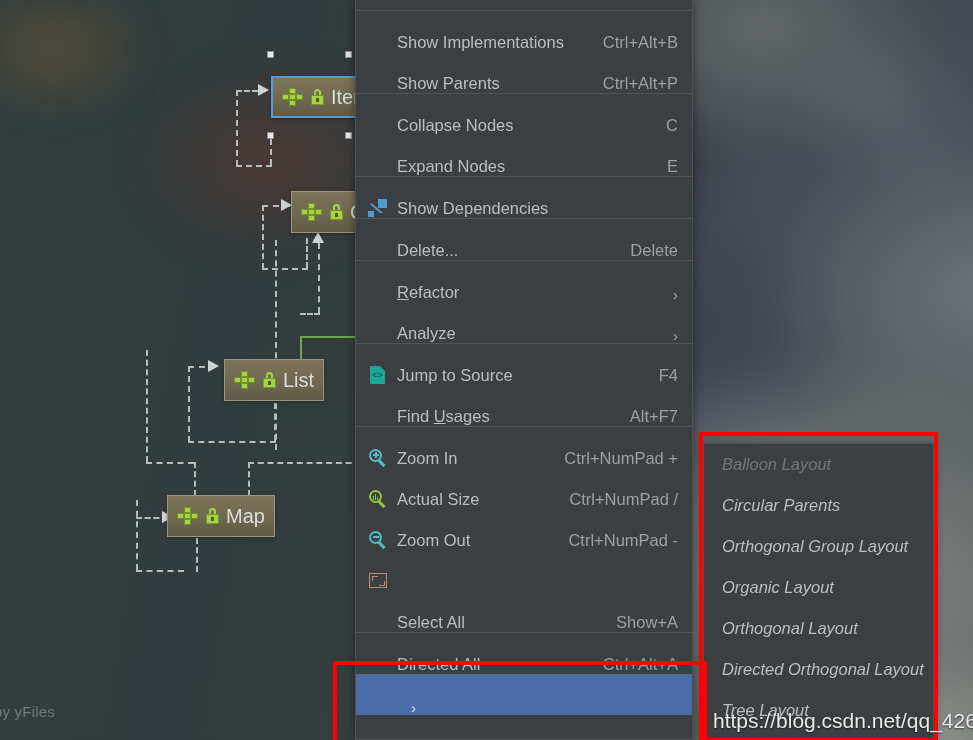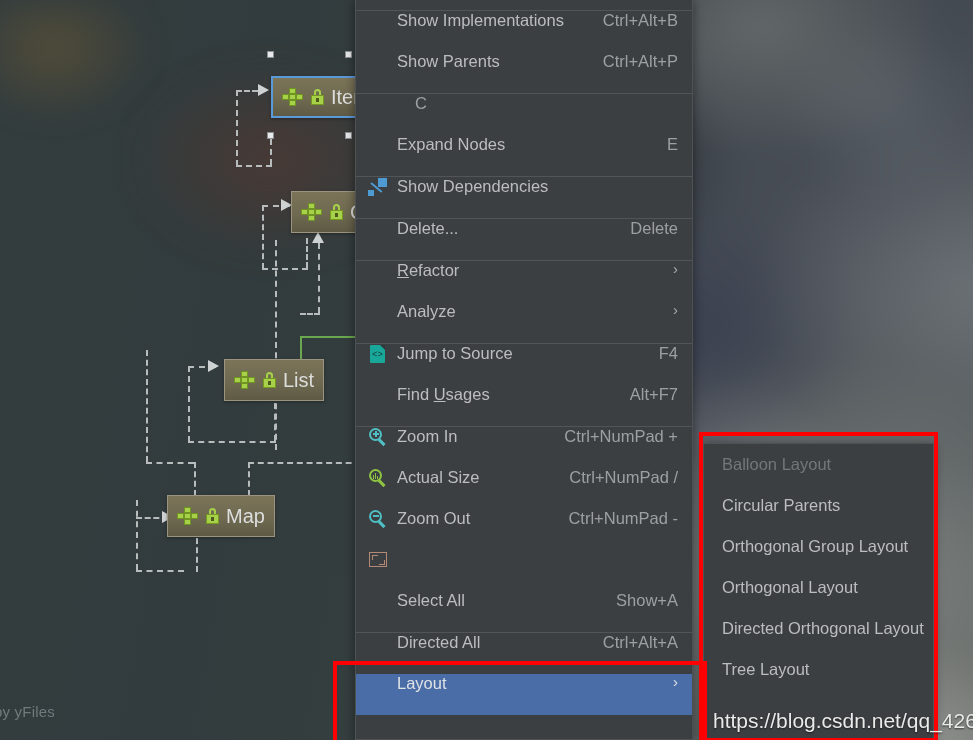--- a/index.html
+++ b/index.html
@@ -88,21 +88,21 @@
     color:#6f7a7c; font-size:15px; letter-spacing:.2px;
   }
 
   
   #ctxmenu {
     position:absolute; left:355px; top:-1px; width:338px; height:741px;
     background:#3c3f41; border:1px solid #4e5254;
     box-shadow:0 2px 10px rgba(0,0,0,.45);
   }
   .mi {
-    position:relative; height:41px; display:flex; align-items:flex-start;
+    position:relative; height:41px; display:flex; align-items:flex-end;
     padding:0 14px 0 12px; color:#bbbdbf; font-size:16.5px;
     white-space:nowrap;
   }
   .mi .ic { width:20px; height:20px; margin-right:9px; flex:0 0 auto; position:relative; }
   .mi .noic { width:20px; margin-right:9px; flex:0 0 auto; }
   .mi .txt { flex:1 1 auto; }
   .mi .txt u { text-decoration:underline; }
   .mi .ks { color:#9da0a2; font-size:16.5px; margin-left:18px; }
   .mi .chev {
     font-size:15px; color:#a9acae; margin-left:14px; line-height:1;
@@ -146,21 +146,21 @@
     border-right:1.6px solid #b38a78; border-bottom:1.6px solid #b38a78; }
 
   
   #submenu {
     position:absolute; left:703px; top:443px; width:231px; height:297px;
     background:#3c3f41; border:1px solid #4e5254;
     box-shadow:0 2px 10px rgba(0,0,0,.45);
   }
   .smi {
     height:41px; display:flex; align-items:center; padding:0 14px 0 18px;
-    color:#bbbdbf; font-size:16.5px; white-space:nowrap;
+    color:#bbbdbf; font-size:16.5px; white-space:nowrap;font-style:italic;
   }
   .smi.disabled { color:#73777a; }
 
   
   .redbox { position:absolute; border:4px solid #fe0000; pointer-events:none; }
   #redbox-layout { left:333px; top:661px; width:374px; height:83px; }
   #redbox-sub    { left:699px; top:432px; width:239px; height:310px; }
 
   
   #watermark {
@@ -307,20 +307,21 @@
   <div class="mi">
     <span class="noic"></span>
     <span class="txt">Show Parents</span>
     <span class="ks">Ctrl+Alt+P</span>
   </div>
 
   <div class="sep"></div>
 
   <div class="mi">
     <span class="noic"></span>
+    <span class="txt">Collapse Nodes</span>
     <span class="ks">C</span>
   </div>
 
   <div class="mi">
     <span class="noic"></span>
     <span class="txt">Expand Nodes</span>
     <span class="ks">E</span>
   </div>
 
   <div class="sep"></div>
@@ -437,36 +438,38 @@
   <div class="sep"></div>
 
   <div class="mi">
     <span class="noic"></span>
     <span class="txt">Directed All</span>
     <span class="ks">Ctrl+Alt+A</span>
   </div>
 
   <div class="mi hl">
     <span class="noic"></span>
-    <span class="txt">Layout</span>
     <span class="chev">›</span>
   </div>
 </div>
 
 <div id="submenu">
   <div class="smi disabled">
     <span>Balloon Layout</span>
   </div>
   <div class="smi">
     <span>Circular Parents</span>
   </div>
   <div class="smi">
     <span>Orthogonal Group Layout</span>
   </div>
   <div class="smi">
+    <span>Organic Layout</span>
+  </div>
+  <div class="smi">
     <span>Orthogonal Layout</span>
   </div>
   <div class="smi">
     <span>Directed Orthogonal Layout</span>
   </div>
   <div class="smi">
     <span>Tree Layout</span>
   </div>
 </div>
 

